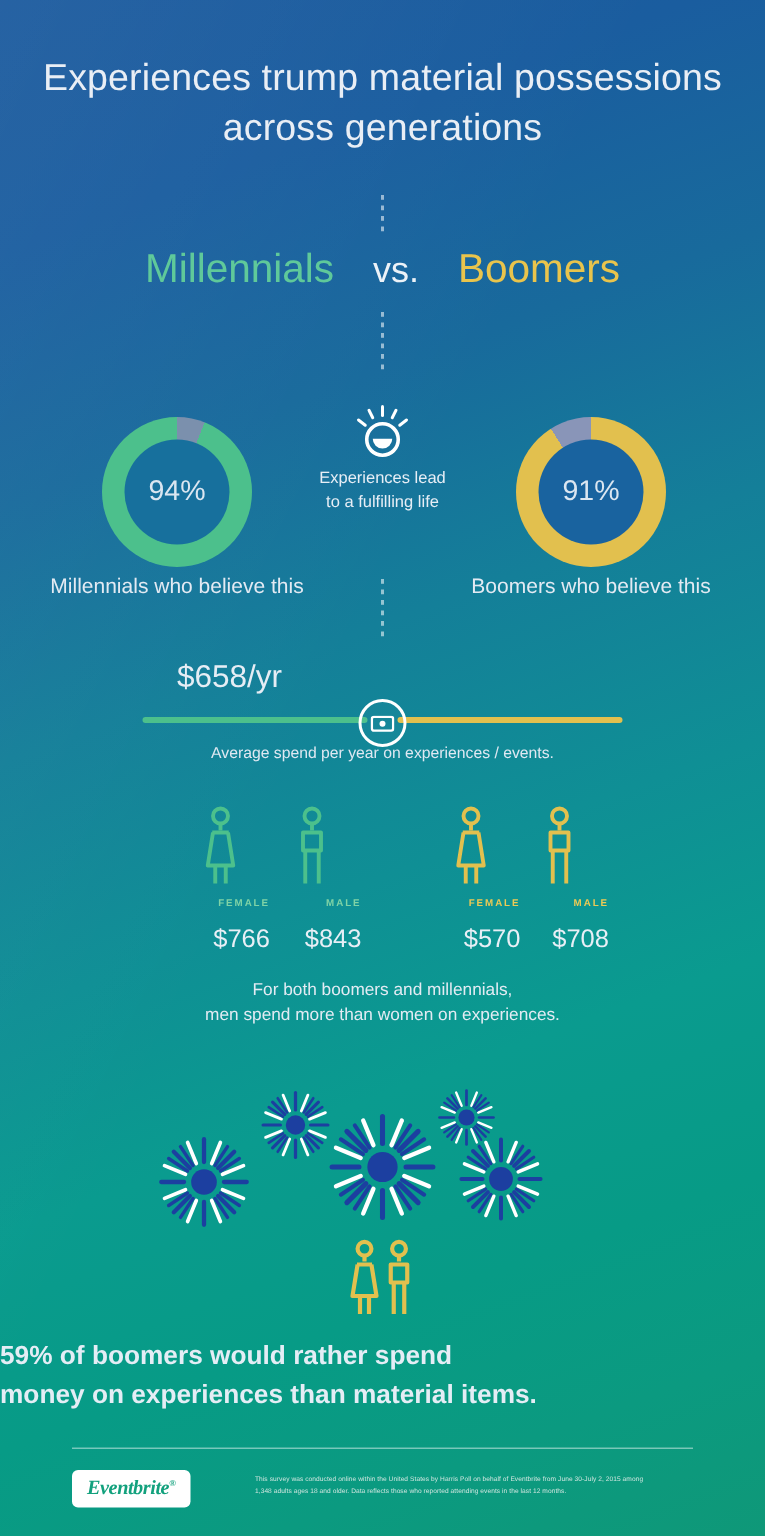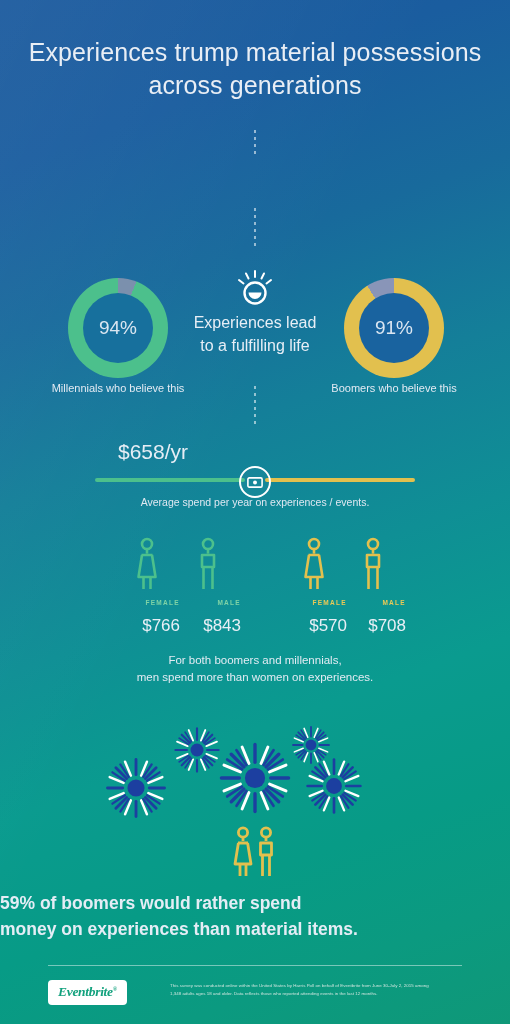--- a/index.html
+++ b/index.html
@@ -56,29 +56,29 @@
   .donut-wrap.left{left:68px;}
   .donut-wrap.right{left:344px;}
   .donut{position:relative;width:100px;height:100px;border-radius:50%;}
   .donut .hole{
     position:absolute;left:15px;top:15px;width:70px;height:70px;border-radius:50%;
     display:flex;align-items:center;justify-content:center;
     color:#dbe6f1;font-size:19px;
   }
   .donut-cap{
     position:absolute;top:104px;left:50%;transform:translateX(-50%);
-    white-space:nowrap;color:#e3eaf3;font-size:11px;
+    white-space:nowrap;color:#e3eaf3;font-size:14px;
   }
   
   .bulb-block{
     position:absolute;top:270px;left:50%;transform:translateX(-50%);
     width:180px;text-align:center;
   }
   .bulb-ico{display:block;margin:0 auto 6px;}
-  .bulb-text{color:#e7eef6;font-size:16px;line-height:1.42;}
+  .bulb-text{color:#e7eef6;font-size:11px;line-height:1.42;}
   
   .spend{position:absolute;top:440px;left:0;right:0;height:70px;}
   .spend .amt{
     position:absolute;top:0;color:#e6edf5;font-size:21px;width:150px;text-align:center;
   }
   .spend .amt.l{left:78px;}
   .spend .amt.r{left:283px;}
   .bar{position:absolute;top:38px;height:4px;border-radius:2px;}
   .bar.l{left:95px;width:150px;background:#4cc08c;}
   .bar.r{left:265px;width:150px;background:#e2c04e;}
@@ -137,20 +137,25 @@
 </head>
 <body>
 
 <div id="infographic">
   <div class="sheen"></div>
 
   <div class="title">Experiences trump material possessions across generations</div>
 
   <div class="dots" style="top:130px;height:28px;"></div>
 
+  <div class="vsrow">
+    <span class="mil">Millennials</span>
+    <span class="vs">vs.</span>
+    <span class="boom">Boomers</span>
+  </div>
 
   <div class="dots" style="top:208px;height:42px;"></div>
 
   <div class="donut-row">
 
     <div class="donut-wrap left">
       <div class="donut" style="background:conic-gradient(from 0deg,#7b90ad 0deg 21.6deg,#4cc08c 21.6deg 360deg);">
         <div class="hole" style="background:#17709d;">
           <span>94%</span>
         </div>

